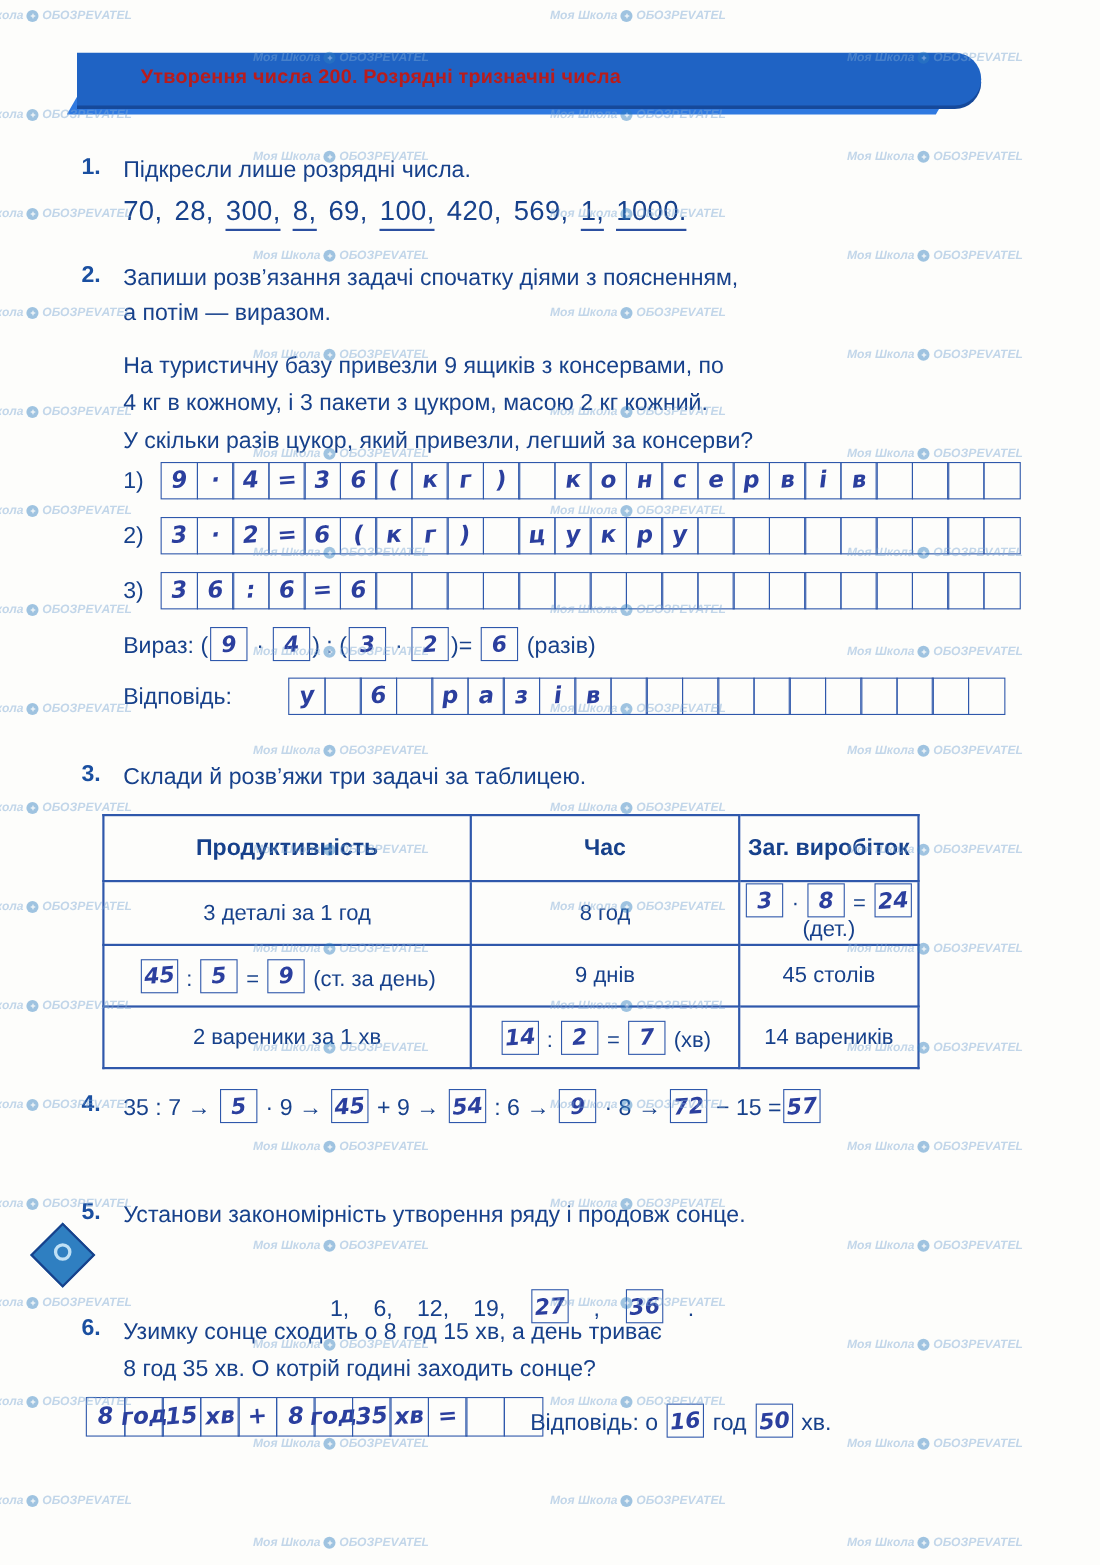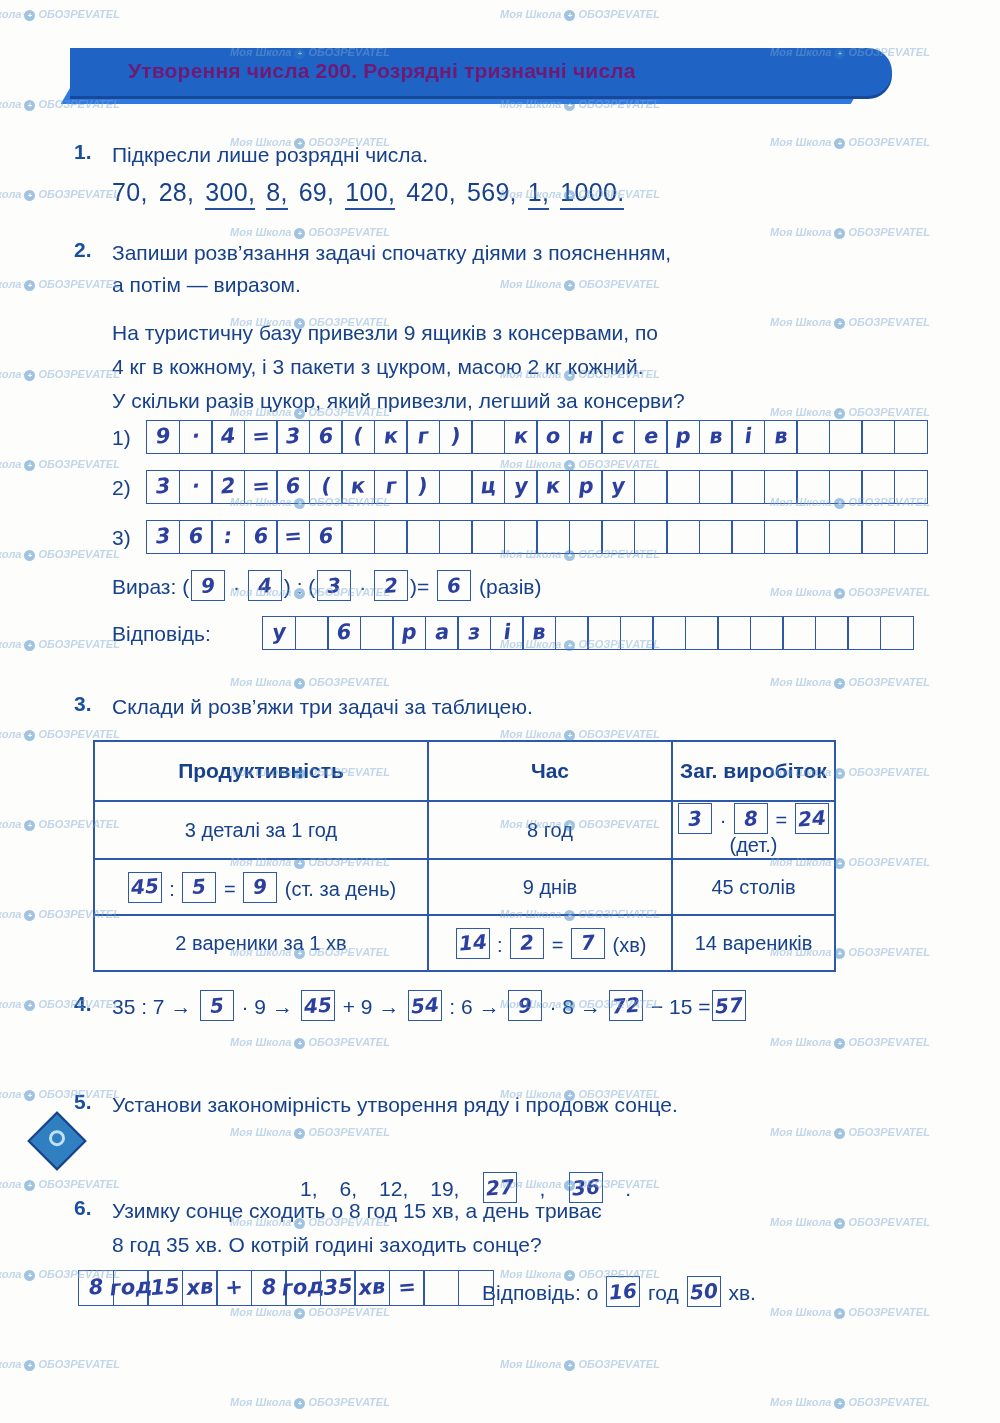--- a/index.html
+++ b/index.html
@@ -48,21 +48,21 @@
     box-shadow:0 3px 0 #16499a;
   }
   .title-bar .ribbon-tail{
     position:absolute;left:0;top:40px;width:790px;height:16px;
     background:#2f79e0;
     transform:skewX(-30deg);
     transform-origin:left top;
   }
   .title-bar .title-text{
     position:absolute;left:58px;top:11px;
-    font-size:21px;font-weight:bold;color:#701a75;
+    font-size:18px;font-weight:bold;color:#b91c1c;
     letter-spacing:.2px;
   }
 
   .qnum{
     position:absolute;
     font-size:21px;font-weight:bold;color:#1a4fa0;
   }
   .qtext{
     position:absolute;
     font-size:21px;color:#17418b;

